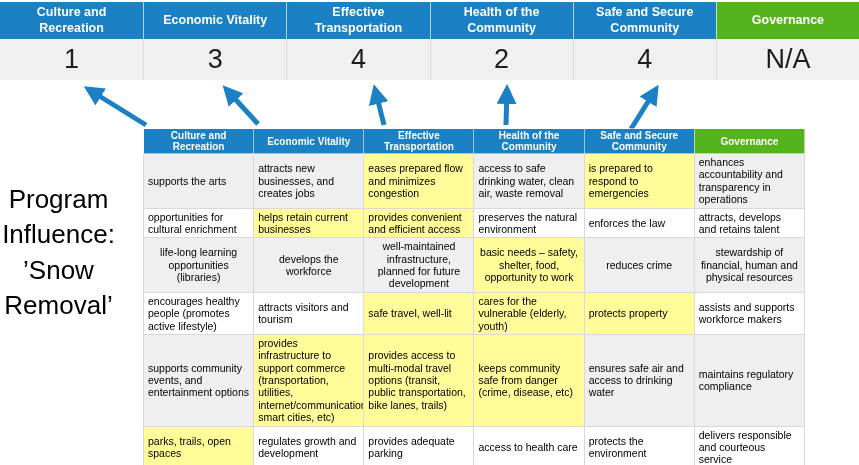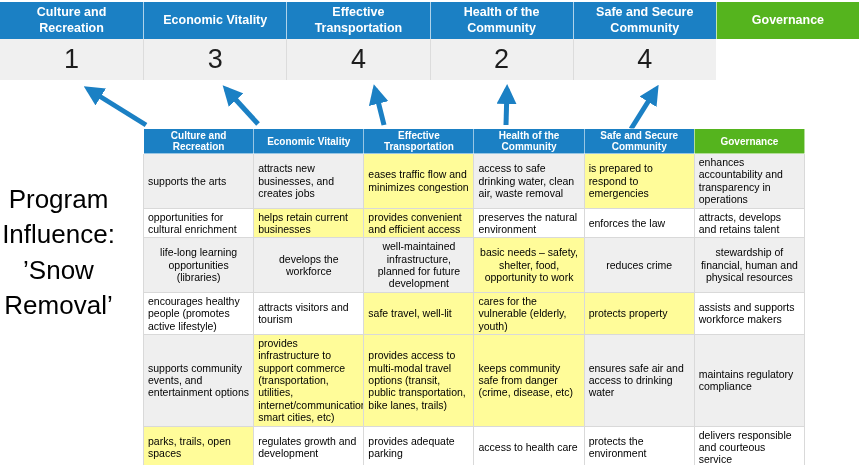--- a/index.html
+++ b/index.html
@@ -57,20 +57,21 @@
     <div class="sum-head" style="background: rgb(27, 128, 196);">Economic Vitality</div>
     <div class="sum-head" style="background: rgb(27, 128, 196);">Effective Transportation</div>
     <div class="sum-head" style="background: rgb(27, 128, 196);">Health of the Community</div>
     <div class="sum-head" style="background: rgb(27, 128, 196);">Safe and Secure Community</div>
     <div class="sum-head" style="background: rgb(85, 180, 30);">Governance</div>
     <div class="sum-score">1</div>
     <div class="sum-score">3</div>
     <div class="sum-score">4</div>
     <div class="sum-score">2</div>
     <div class="sum-score">4</div>
+    <div class="sum-score">N/A</div>
   </div>
 
 <svg class="arrows" viewBox="0 0 859 52">
   <defs>
     <marker id="ah" viewBox="0 0 10 10" refX="7.5" refY="5" markerWidth="4" markerHeight="4" orient="auto-start-reverse">
       <path d="M0,0 L10,5 L0,10 z" fill="#1b80c4"></path>
     </marker>
   </defs>
 <line x1="146" y1="45" x2="88" y2="9" stroke="#1b80c4" stroke-width="5" marker-end="url(#ah)"></line>
     <line x1="258" y1="44" x2="226" y2="9" stroke="#1b80c4" stroke-width="5" marker-end="url(#ah)"></line>
@@ -90,21 +91,21 @@
           <th style="background: rgb(27, 128, 196);">Effective Transportation</th>
           <th style="background: rgb(27, 128, 196);">Health of the Community</th>
           <th style="background: rgb(27, 128, 196);">Safe and Secure Community</th>
           <th style="background: rgb(85, 180, 30);">Governance</th>
         </tr>
       </thead>
     <tbody>
         <tr class="stripe-odd" style="height: 40px;">
           <td>supports the arts</td>
           <td>attracts new businesses, and creates jobs</td>
-          <td class="hl">eases traffic flow and minimizes congestion</td>
+          <td class="hl">eases prepared flow and minimizes congestion</td>
           <td>access to safe drinking water, clean air, waste removal</td>
           <td class="hl">is prepared to respond to emergencies</td>
           <td>enhances accountability and transparency in operations</td>
         </tr>
         <tr class="stripe-even" style="height: 20px;">
           <td>opportunities for cultural enrichment</td>
           <td class="hl">helps retain current businesses</td>
           <td class="hl">provides convenient and efficient access</td>
           <td>preserves the natural environment</td>
           <td>enforces the law</td>

